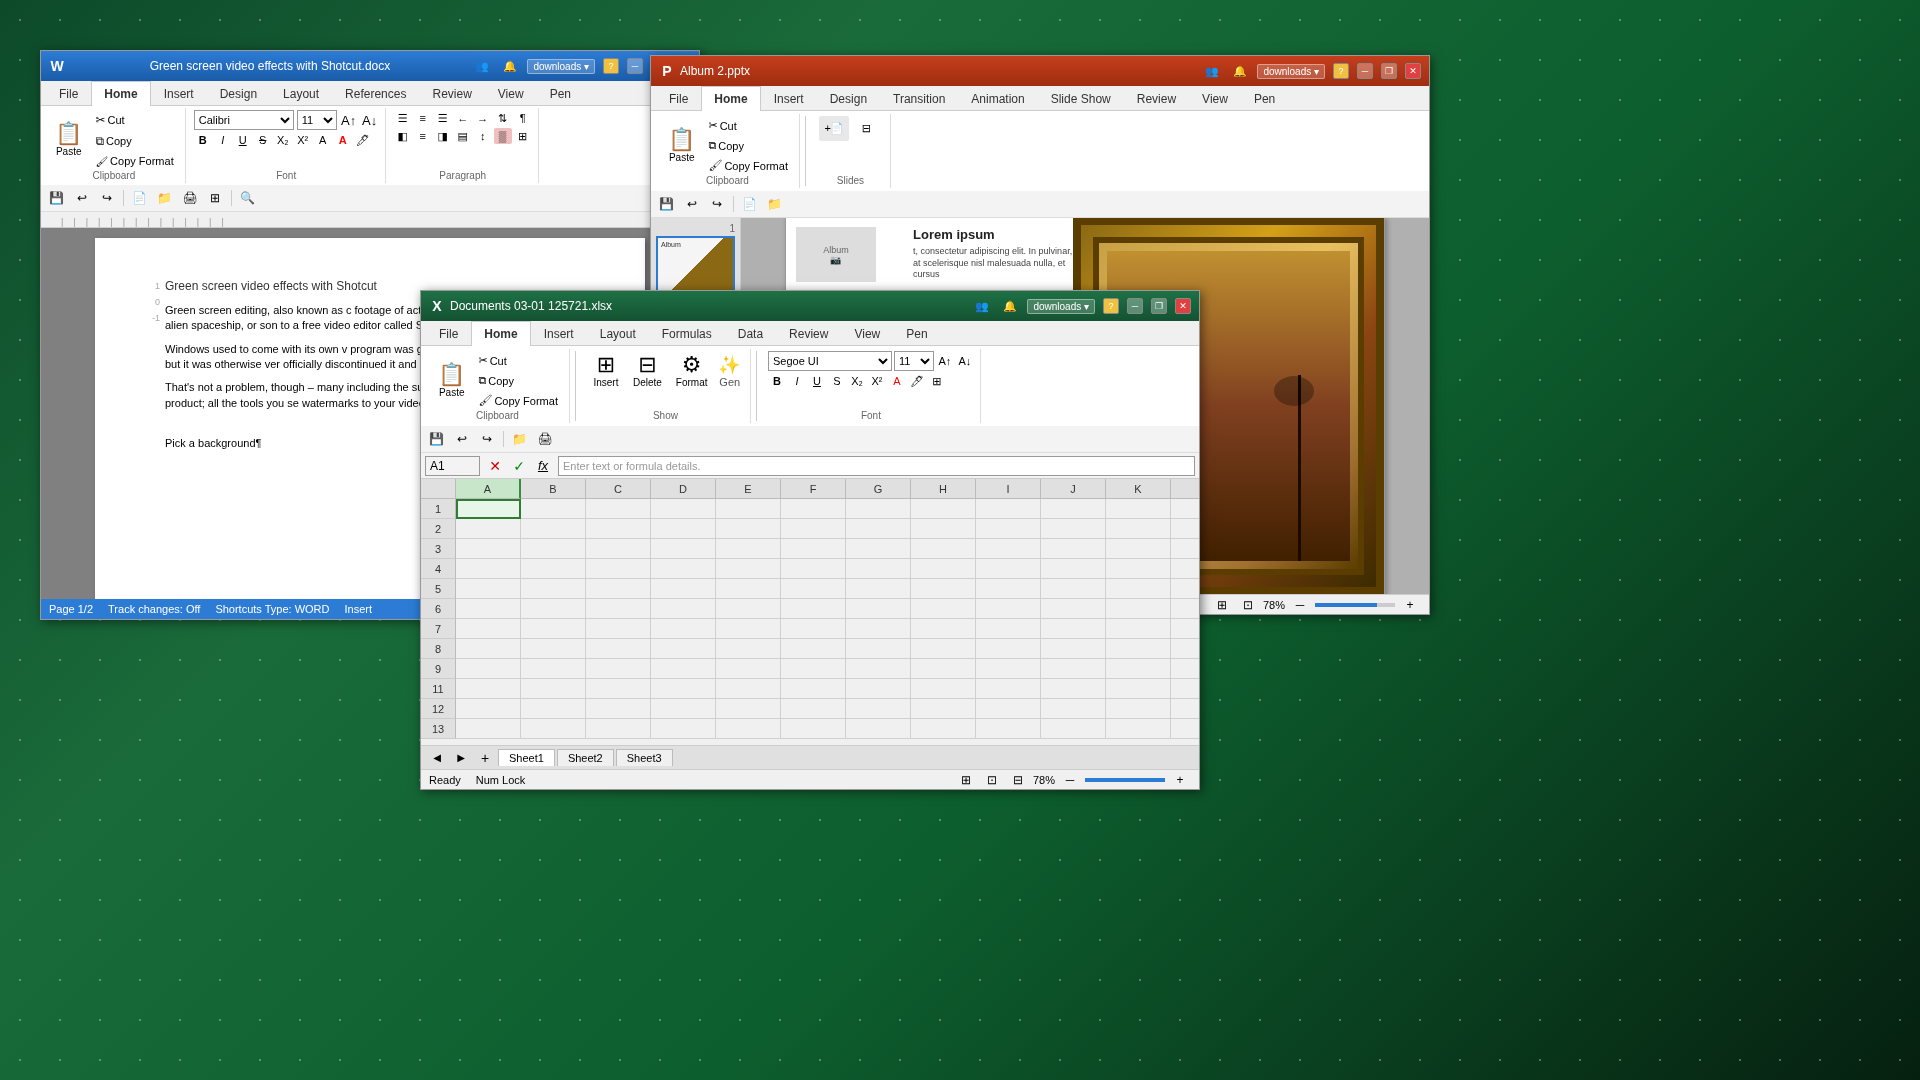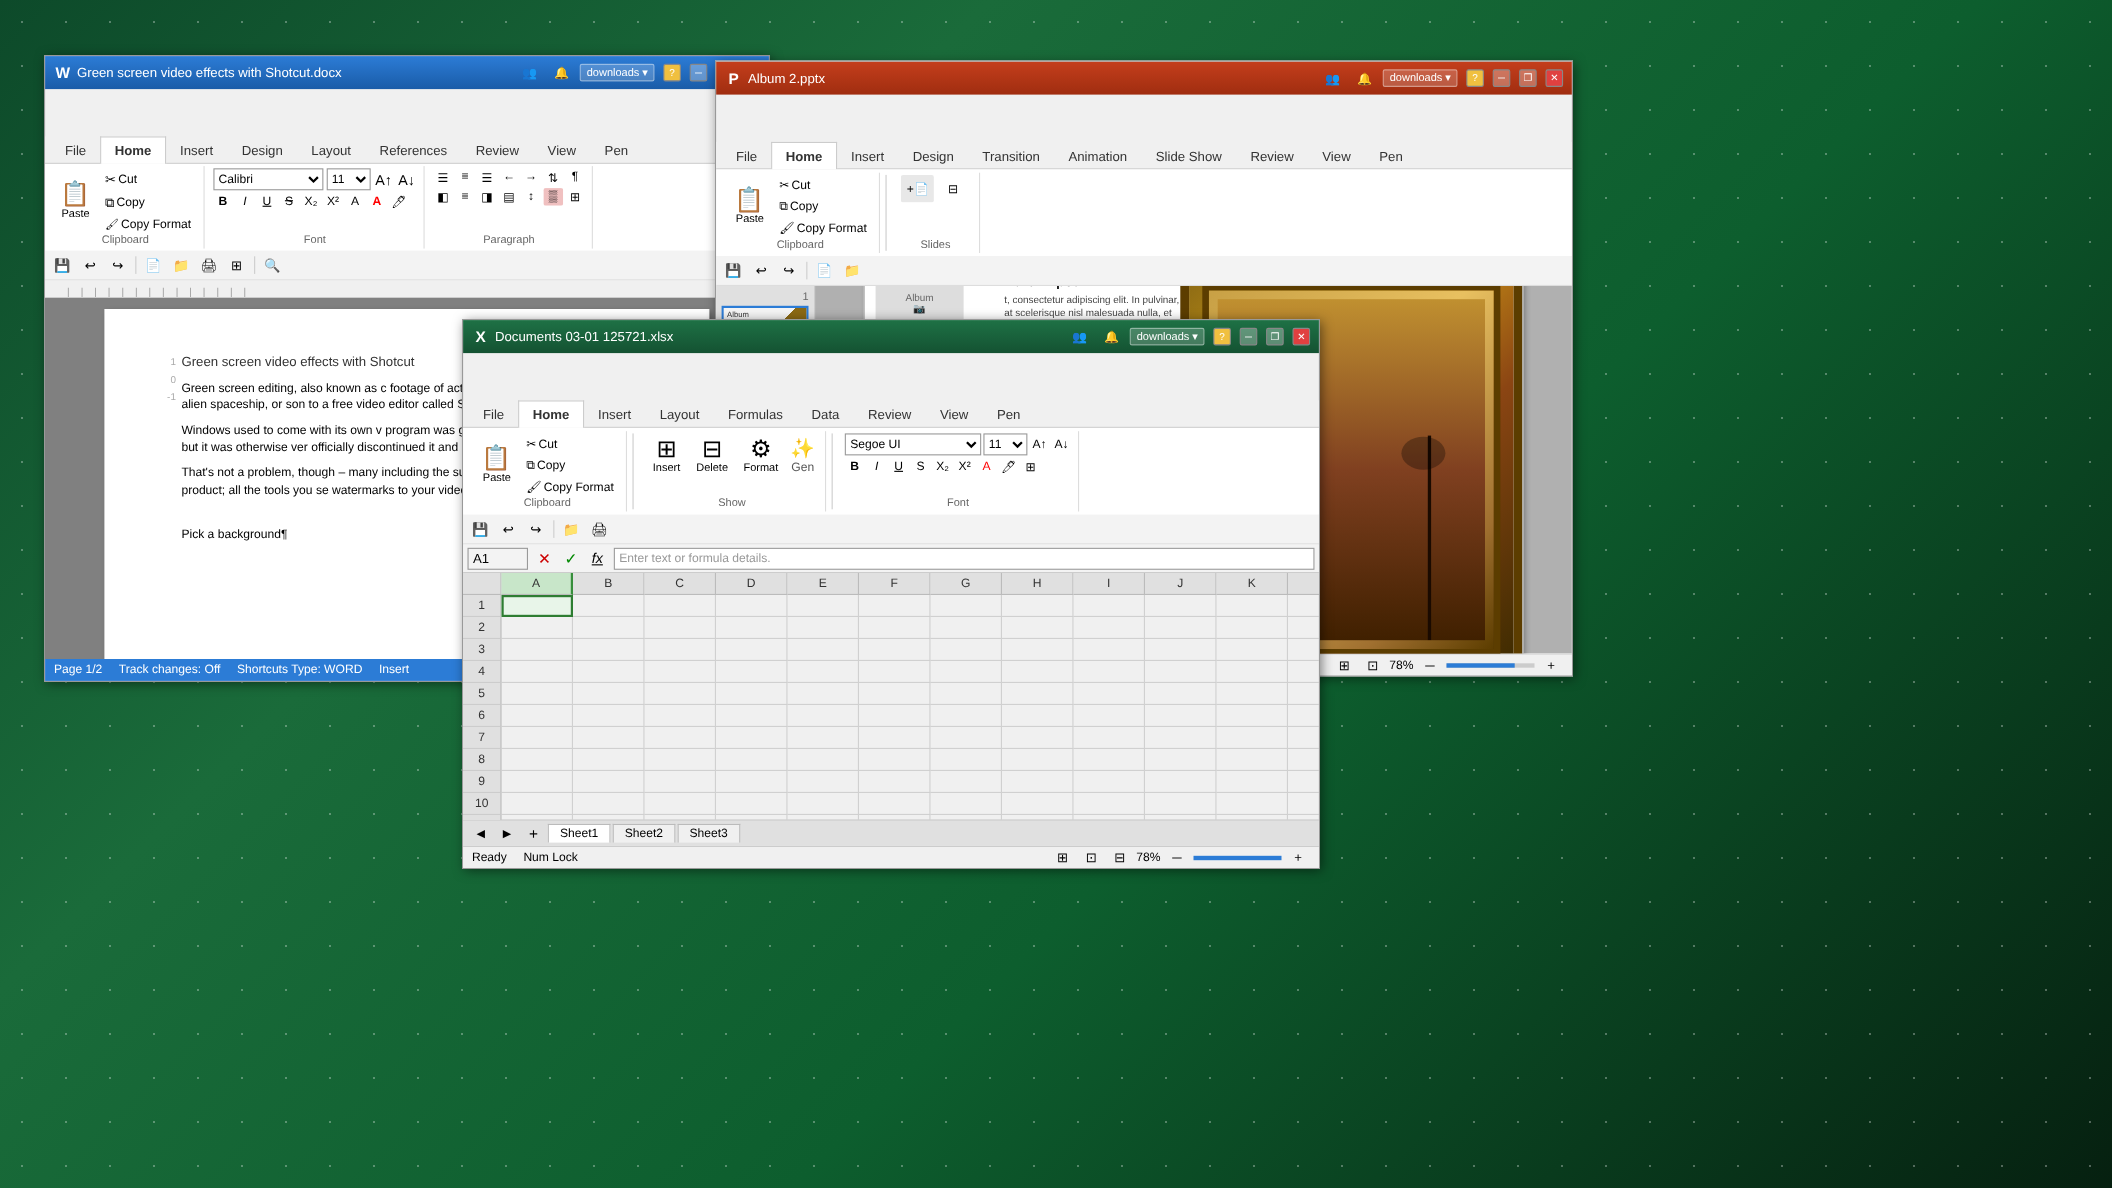--- a/index.html
+++ b/index.html
@@ -108,21 +108,20 @@
     #excel-window .title-bar {
       background: linear-gradient(to bottom, #1e7145, #145232);
       color: white;
     }
 
     .ribbon-tabs {
       display: flex;
       background: #f0f0f0;
       border-bottom: 1px solid #ccc;
       padding: 0 5px;
-      margin-top: 43px;
     }
 
     .ribbon-tab {
       padding: 5px 12px;
       font-size: 12px;
       cursor: pointer;
       border: 1px solid transparent;
       border-bottom: none;
       margin-bottom: -1px;
       color: #333;
@@ -593,21 +592,21 @@
 <body>
 
 <div class="desktop-bg">
   <div class="bg-dots"></div>
 </div>
 
 <div class="window" id="word-window">
 
   <div class="title-bar word-title-bar">
     <div class="title-bar-icon" style="color:white; font-weight:bold; font-size:14px;">W</div>
-    <div class="title-bar-text" style="color:white; font-size:12px;">Green screen video effects with Shotcut.docx</div>
+    <div class="title-bar-text" style="color:white; font-size:12px;text-align:center;">Green screen video effects with Shotcut.docx</div>
     <div class="title-bar-right">
       <div style="color:white; font-size:11px; padding:0 5px; cursor:pointer;">👥</div>
       <div style="color:white; font-size:11px; padding:0 5px; cursor:pointer;">🔔</div>
       <div class="nav-btn">downloads ▾</div>
       <div class="title-bar-btn" style="background:#f0c040;">?</div>
       <div class="title-bar-btn" style="background:rgba(255,255,255,0.3);">─</div>
       <div class="title-bar-btn" style="background:rgba(255,255,255,0.3);">□</div>
       <div class="title-bar-btn" style="background:#e04040;">✕</div>
     </div>
   </div>
@@ -1149,35 +1148,20 @@
           <div class="excel-cell"></div>
           <div class="excel-cell"></div>
           <div class="excel-cell"></div>
           <div class="excel-cell"></div>
           <div class="excel-cell"></div>
           <div class="excel-cell"></div>
           <div class="excel-cell"></div>
           <div class="excel-cell"></div>
         </div>
         <div class="excel-row">
-          <div class="row-header">10</div>
-          <div class="excel-cell"></div>
-          <div class="excel-cell"></div>
-          <div class="excel-cell"></div>
-          <div class="excel-cell"></div>
-          <div class="excel-cell"></div>
-          <div class="excel-cell"></div>
-          <div class="excel-cell"></div>
-          <div class="excel-cell"></div>
-          <div class="excel-cell"></div>
-          <div class="excel-cell"></div>
-          <div class="excel-cell"></div>
-          <div class="excel-cell"></div>
-        </div>
-        <div class="excel-row">
           <div class="row-header">11</div>
           <div class="excel-cell"></div>
           <div class="excel-cell"></div>
           <div class="excel-cell"></div>
           <div class="excel-cell"></div>
           <div class="excel-cell"></div>
           <div class="excel-cell"></div>
           <div class="excel-cell"></div>
           <div class="excel-cell"></div>
           <div class="excel-cell"></div>

